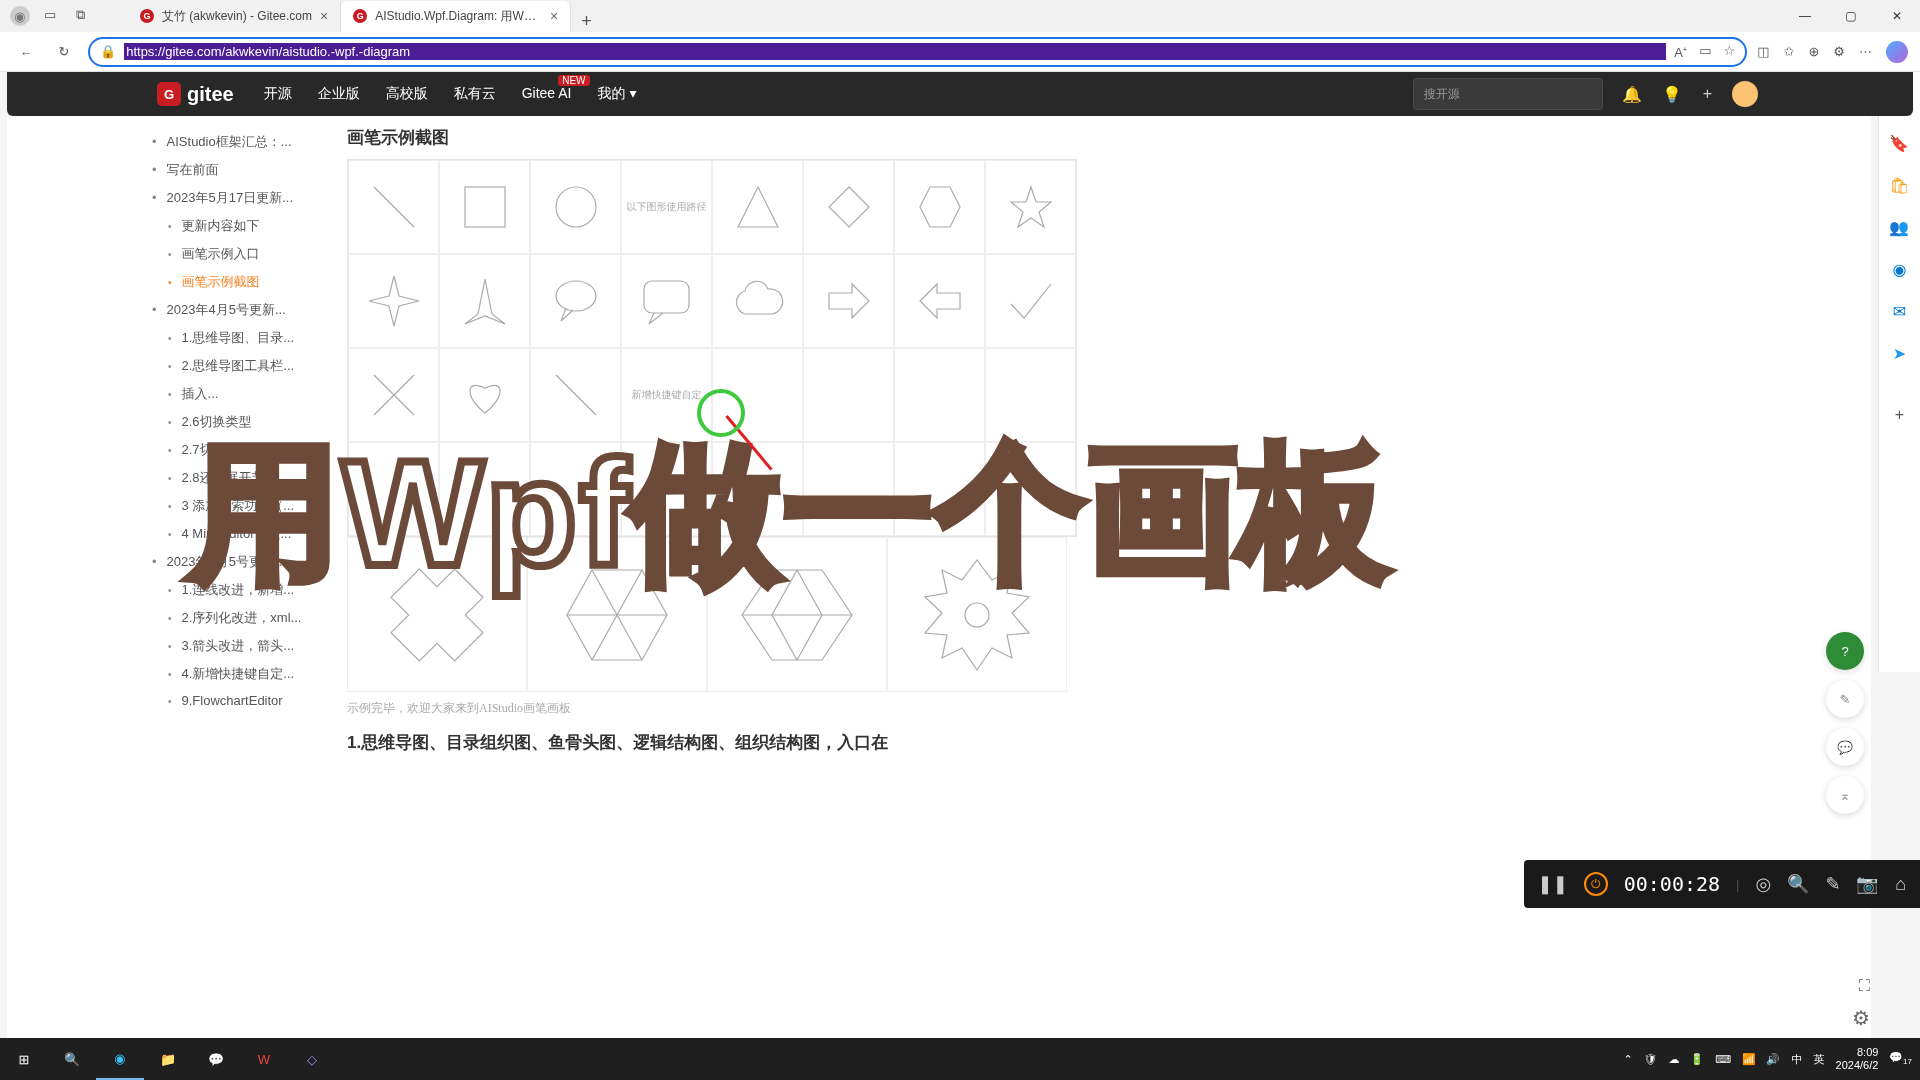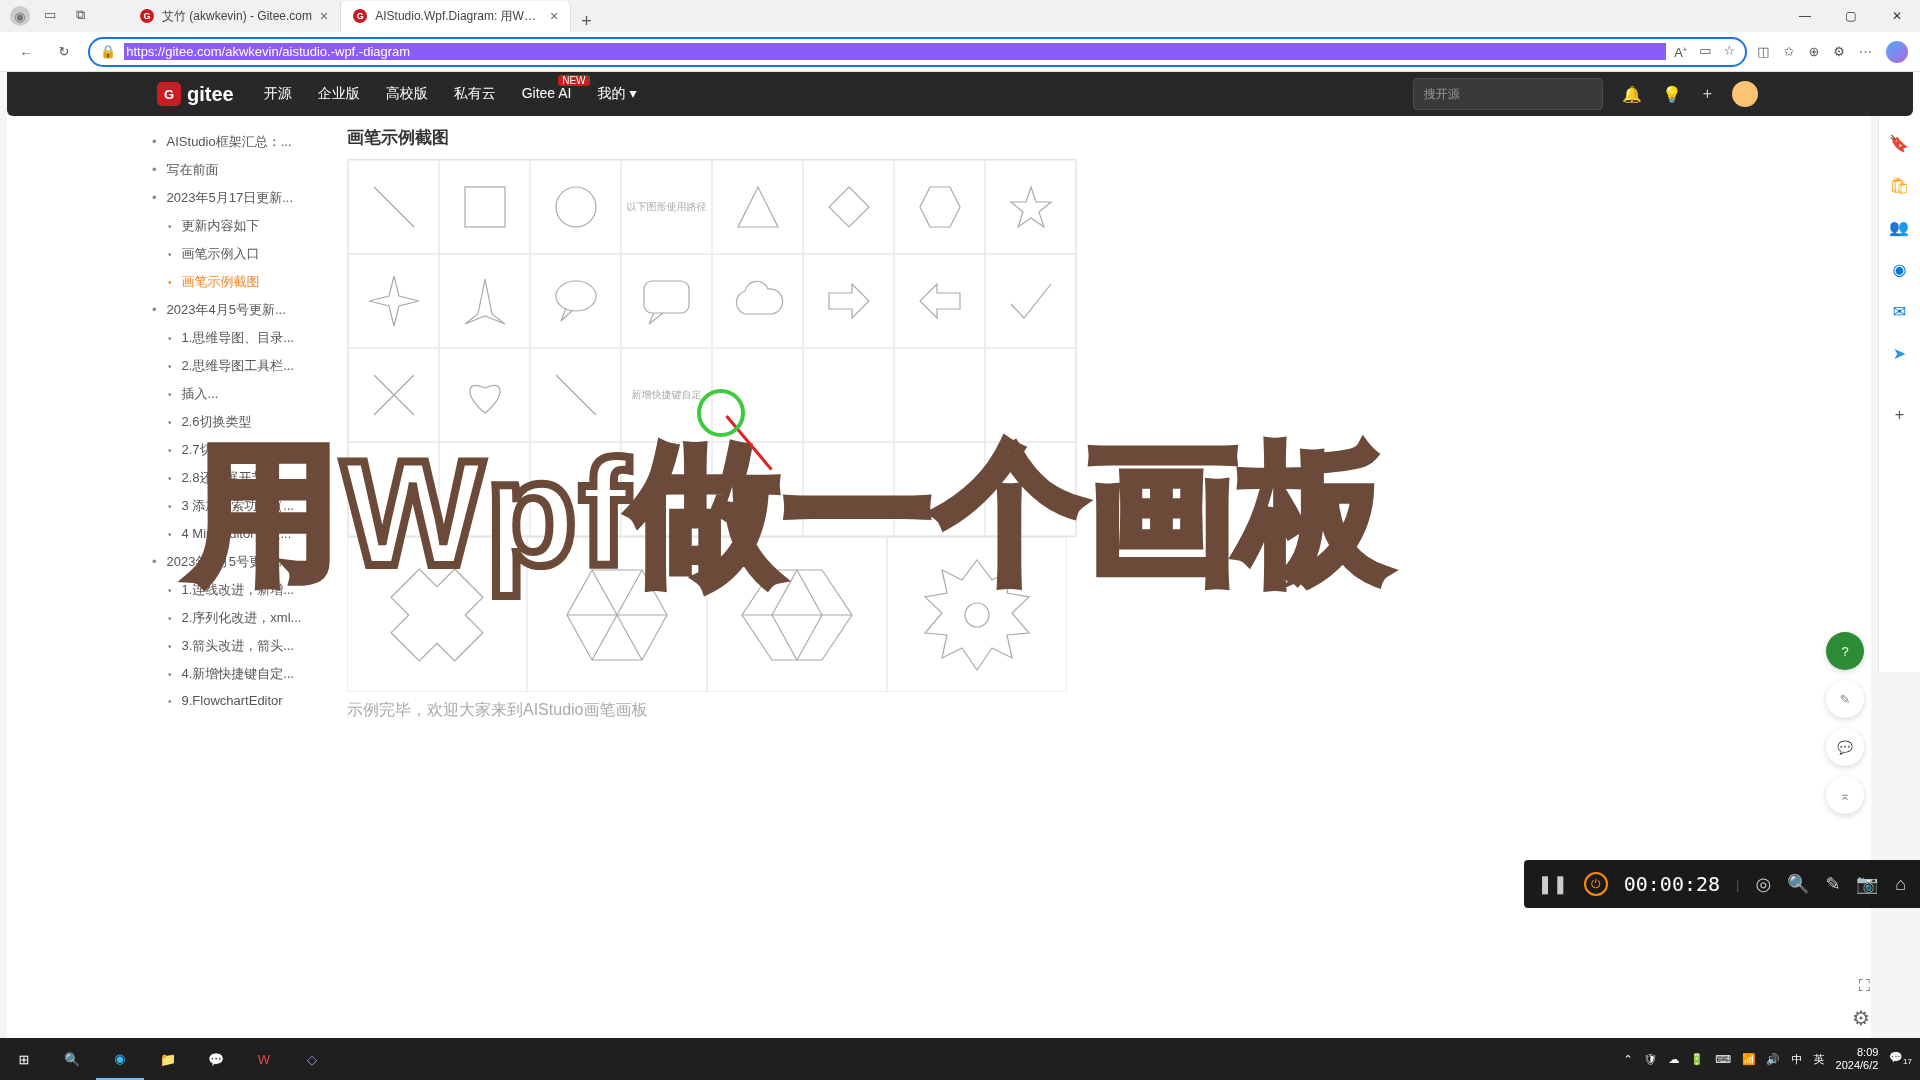--- a/index.html
+++ b/index.html
@@ -17,21 +17,21 @@
 .btab-title { white-space: nowrap; overflow: hidden; text-overflow: ellipsis; flex: 1; }
 .btab-close { color: #666; font-size: 14px; cursor: pointer; }
 .newtab { padding: 0 10px; color: #555; font-size: 18px; }
 .win-controls { position: absolute; right: 0; display: flex; }
 .win-btn { width: 46px; height: 32px; display: flex; align-items: center; justify-content: center; color: #333; font-size: 12px; }
 
 
 .addressbar { height: 40px; background: #fff; display: flex; align-items: center; padding: 0 12px; gap: 10px; border-bottom: 1px solid #e0e0e0; }
 .nav-btn { width: 28px; height: 28px; display: flex; align-items: center; justify-content: center; color: #555; border-radius: 4px; }
 .url-box { flex: 1; height: 30px; border: 2px solid #1a73e8; border-radius: 15px; display: flex; align-items: center; padding: 0 10px; gap: 8px; background: #fff; }
-.url-text { flex: 1; font-size: 13px; color: #fff; background: #8b5cf6; padding: 1px 2px; }
+.url-text { flex: 1; font-size: 13px; color: #fff; background: #4c1d95; padding: 1px 2px; }
 .url-actions { display: flex; gap: 12px; color: #555; }
 .toolbar-icons { display: flex; gap: 14px; color: #555; align-items: center; }
 .copilot-badge { width: 22px; height: 22px; border-radius: 50%; background: linear-gradient(135deg,#4facfe,#b465da); }
 
 
 .edge-sidebar { position: absolute; right: 0; top: 72px; width: 42px; height: 600px; background: #fff; border-left: 1px solid #e5e5e5; display: flex; flex-direction: column; align-items: center; gap: 20px; padding-top: 18px; }
 .edge-sb-icon { width: 22px; height: 22px; color: #555; font-size: 16px; display: flex; align-items: center; justify-content: center; }
 
 
 .gitee-nav { height: 44px; background: #282828; display: flex; align-items: center; padding: 0 20px; color: #fff; margin: 0 7px; border-radius: 0 0 6px 6px; position: relative; }
@@ -62,21 +62,21 @@
 
 
 .main { flex: 1; padding: 10px 30px; position: relative; }
 .section-title { font-size: 17px; font-weight: bold; color: #333; margin-bottom: 10px; }
 .shape-grid { border: 1px solid #e5e5e5; display: grid; grid-template-columns: repeat(8, 91px); background: #fff; width: 730px; }
 .shape-cell { height: 94px; border: 1px solid #eee; display: flex; align-items: center; justify-content: center; }
 .shape-svg { stroke: #aaa; stroke-width: 1.2; fill: none; }
 .shape-label { font-size: 10px; color: #aaa; text-align: center; padding: 4px; }
 .complex-row { display: flex; gap: 0; margin-top:0; }
 .complex-cell { width: 180px; height: 155px; border: 1px solid #eee; display: flex; align-items: center; justify-content: center; }
-.caption { font-size: 16px; color: #aaa; margin-top: 8px; }
+.caption { font-size: 12px; color: #aaa; margin-top: 8px; font-family: Liberation Serif, serif; }
 
 .heading-2023 { font-size: 22px; font-weight: bold; color: #333; margin-top: 30px; }
 .sub-line { font-size: 17px; font-weight: bold; color: #333; margin-top: 14px; }
 
 
 .overlay-text { position: absolute; top: 415px; left: 190px; font-size: 150px; font-weight: 900; color: #fff; -webkit-text-stroke: 8px #6b4a3a; letter-spacing: 2px; white-space: nowrap; z-index: 50; font-family: "Microsoft YaHei", sans-serif; }
 
 
 .float-buttons { position: absolute; right: 56px; top: 632px; display: flex; flex-direction: column; gap: 10px; z-index: 40; }
 .float-btn { width: 38px; height: 38px; border-radius: 50%; background: #fff; box-shadow: 0 2px 6px rgba(0,0,0,0.15); display: flex; align-items: center; justify-content: center; color: #888; }
@@ -358,20 +358,21 @@
           </div>
         <div class="complex-cell">
             <svg class="shape-svg" width="120" height="120">
               <polygon points="60,5 75,25 95,15 90,38 112,42 95,58 112,78 90,80 95,103 75,93 60,115 45,93 25,103 30,80 8,78 25,58 8,42 30,38 25,15 45,25"></polygon>
               <circle cx="60" cy="60" r="12"></circle>
             </svg>
           </div>
       </div>
       <div class="caption">示例完毕，欢迎大家来到AIStudio画笔画板</div>
 
+      <div class="sub-line">1.思维导图、目录组织图、鱼骨头图、逻辑结构图、组织结构图，入口在</div>
     </div>
   </div>
 </div>
 
 <div class="overlay-text">用Wpf做一个画板</div>
 
 <div class="cursor-ring"></div>
 <div class="cursor-arrow"></div>
 
 <div class="float-buttons">

